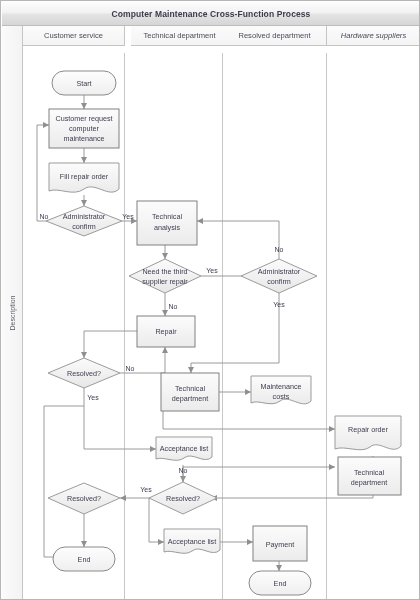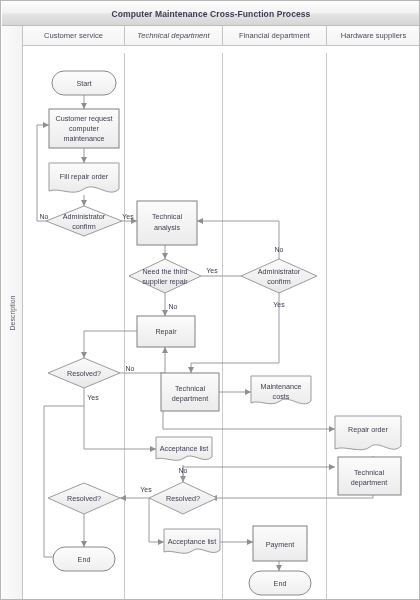--- a/index.html
+++ b/index.html
@@ -79,27 +79,27 @@
     <span class="t">Computer Maintenance Cross-Function Process</span>
   </div>
 
   <div class="desc-col">
     <span class="vtext">Description</span>
   </div>
 
   <div class="lane-head" style="left:22px;width:102px;">
     <span>Customer service</span>
   </div>
-  <div class="lane-head" style="left:124px;width:98px;font-style:italic;">
+  <div class="lane-head" style="left:130px;width:98px;">
     <span>Technical department</span>
   </div>
   <div class="lane-head" style="left:222px;width:104px;">
-    <span>Financial department</span>
-  </div>
-  <div class="lane-head" style="left:326px;width:93px;border-right:none;">
+    <span>Resolved department</span>
+  </div>
+  <div class="lane-head" style="left:326px;width:93px;border-right:none;font-style:italic;">
     <span>Hardware suppliers</span>
   </div>
 
   <div class="lane-body" style="left:22px;width:102px;"></div>
   <div class="lane-body" style="left:124px;width:98px;"></div>
   <div class="lane-body" style="left:222px;width:104px;"></div>
   <div class="lane-body" style="left:326px;width:93px;border-right:none;"></div>
 
   <svg id="flow" viewBox="0 0 420 600">
     <defs>

